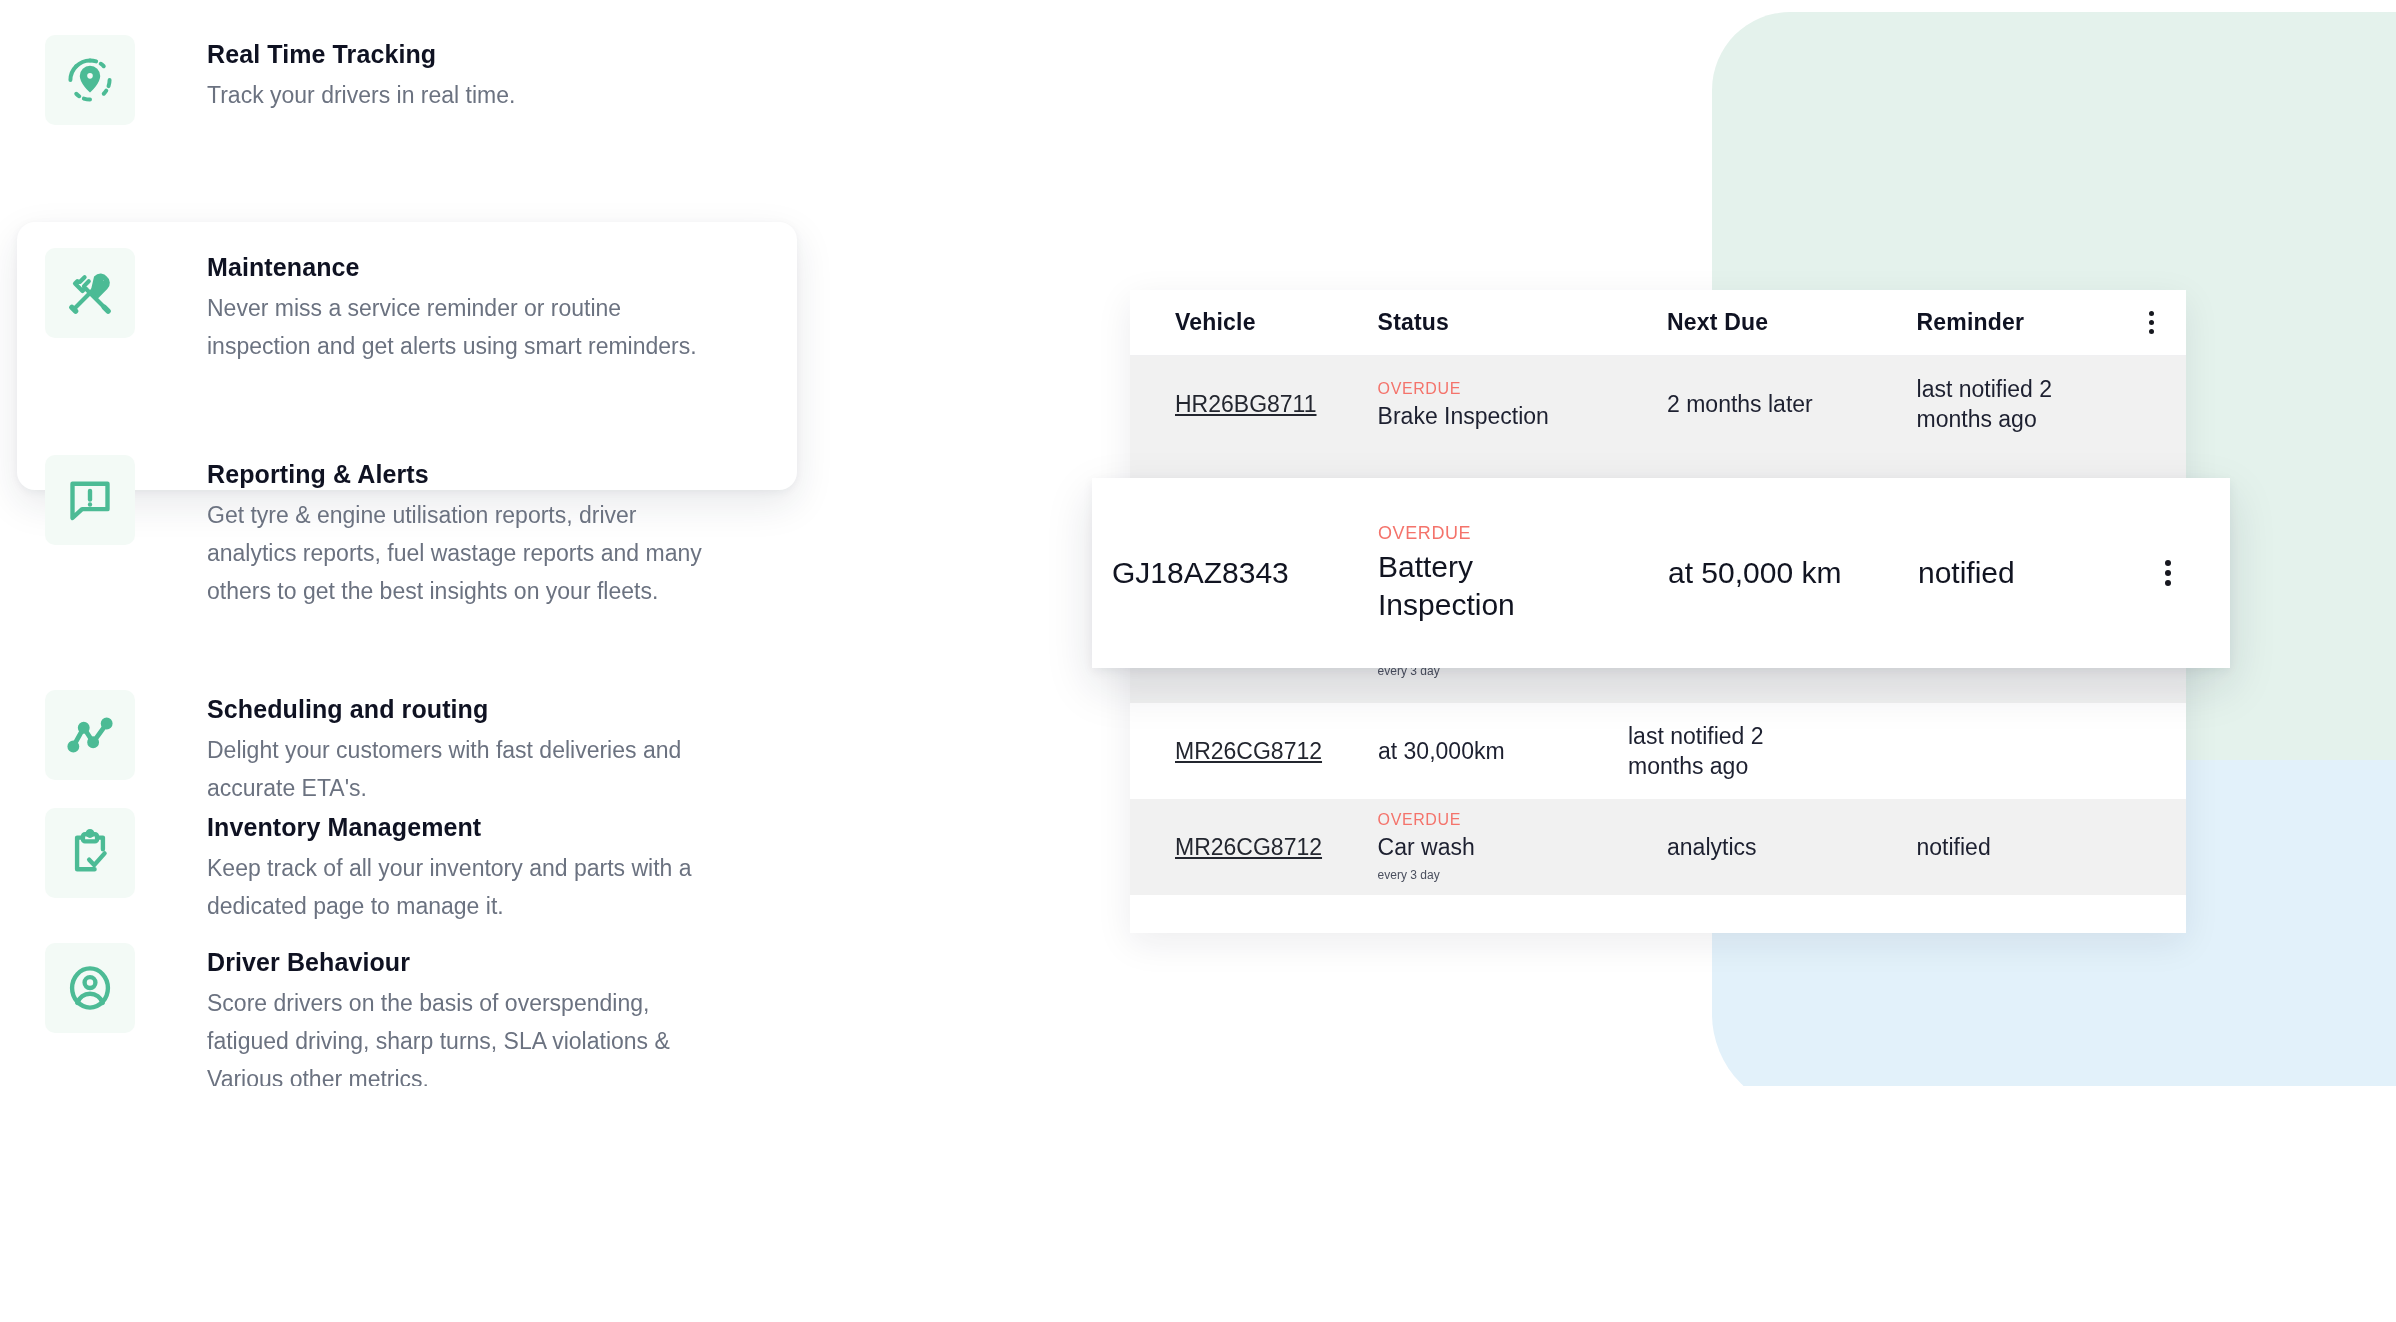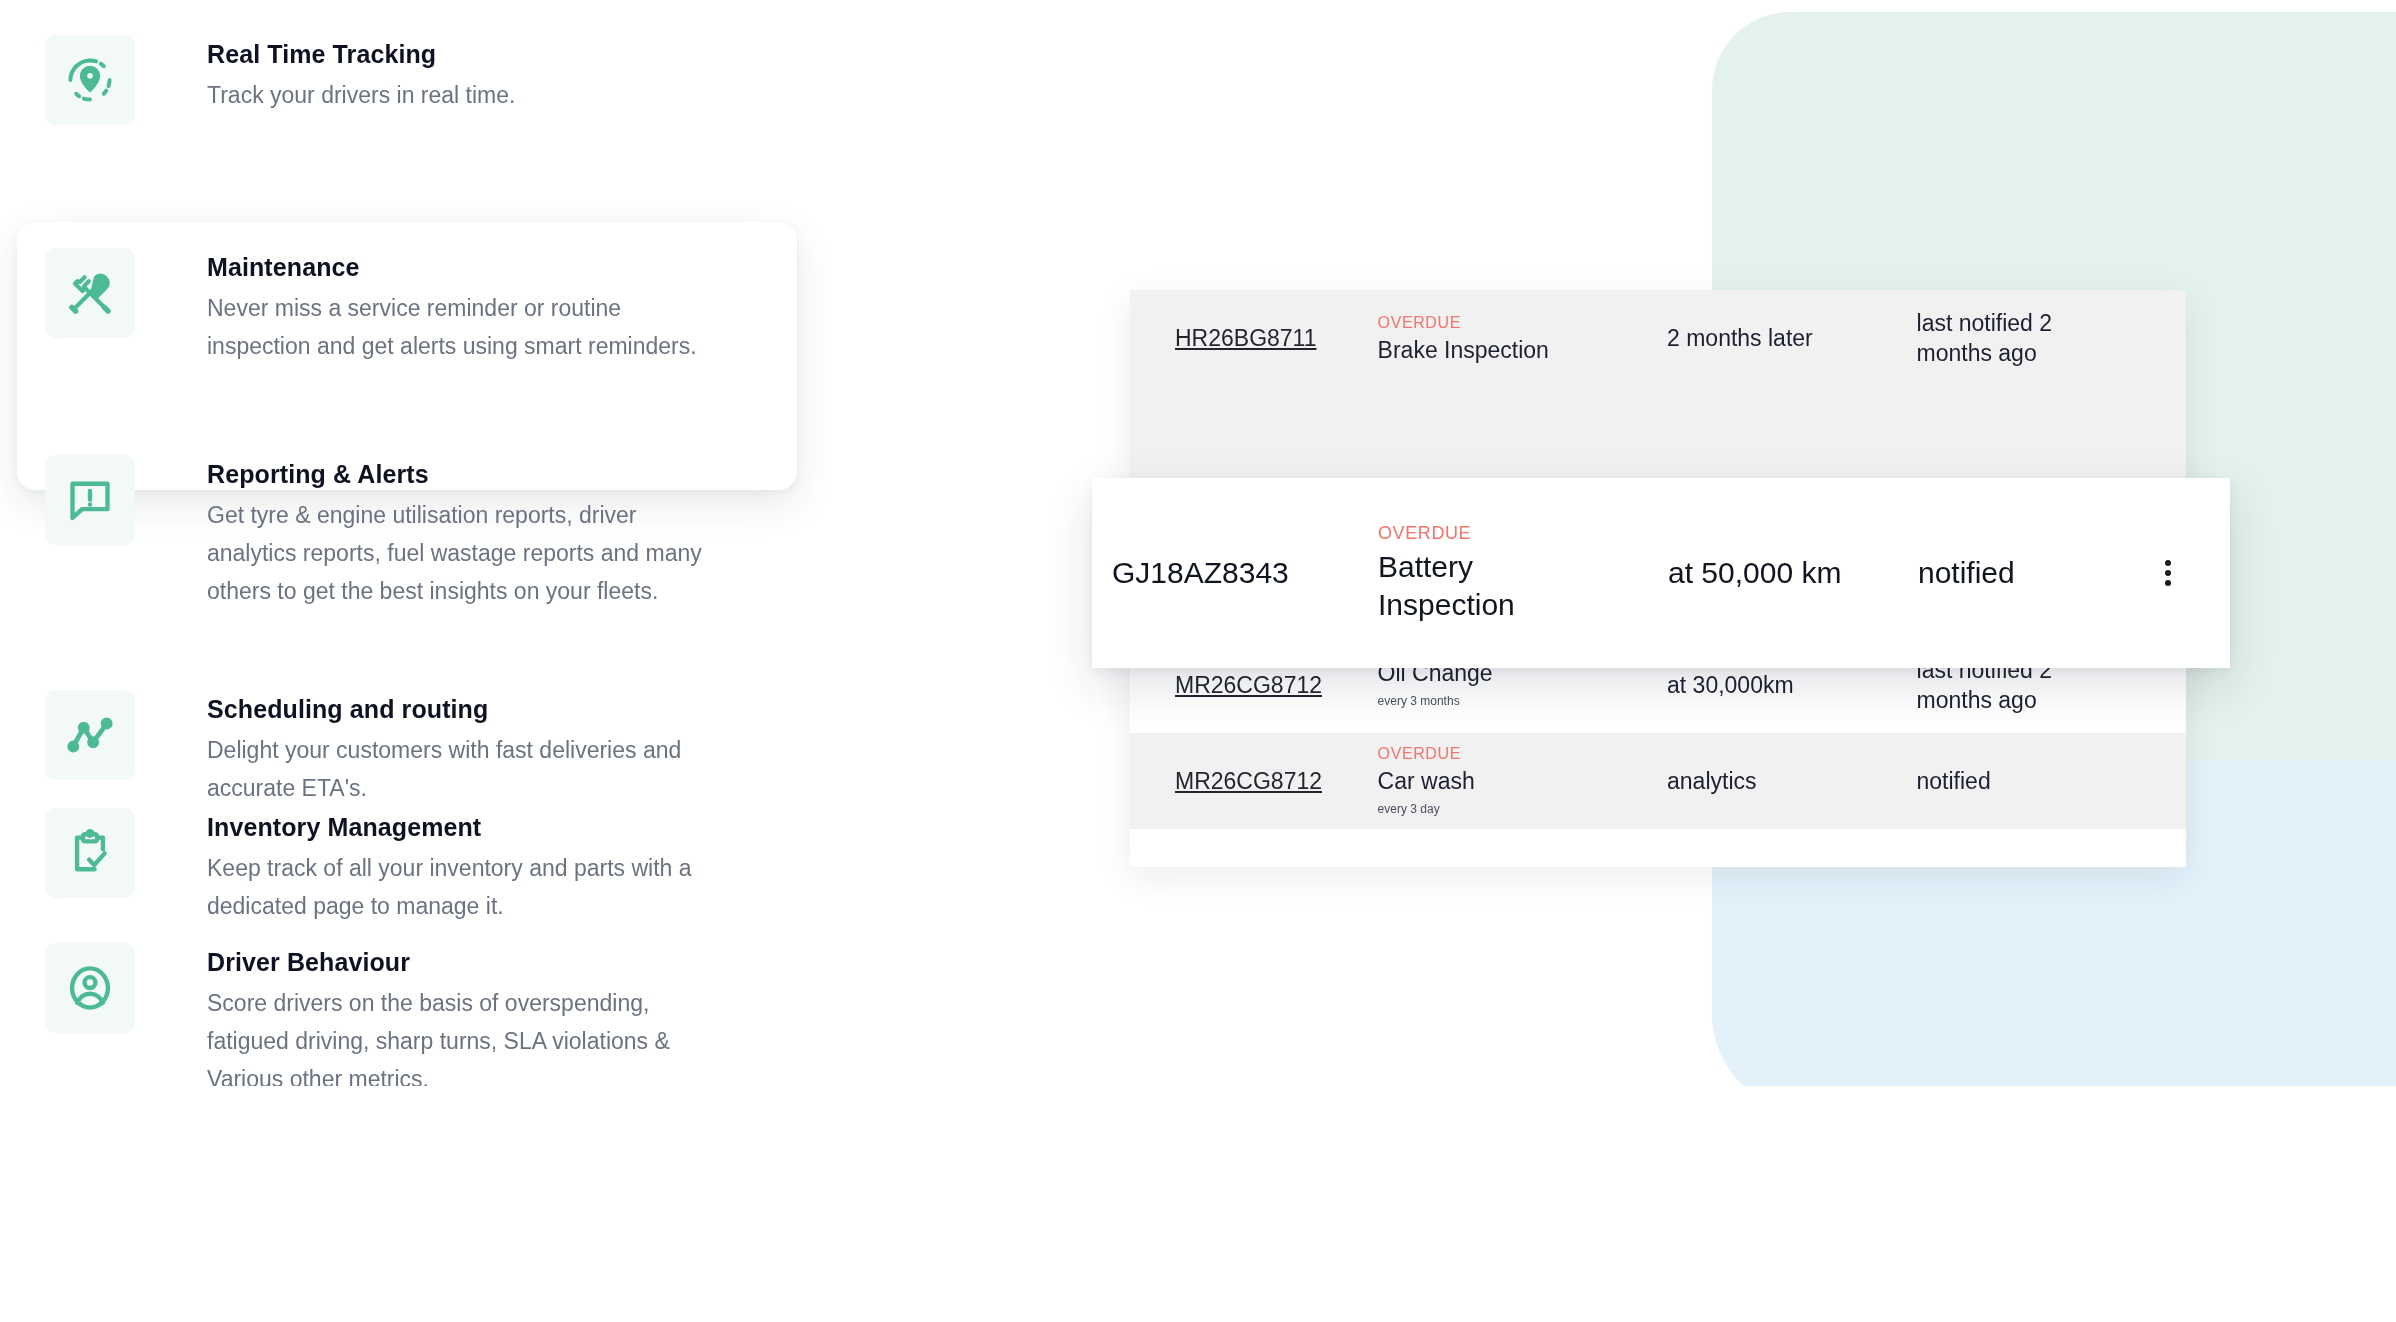--- a/index.html
+++ b/index.html
@@ -250,20 +250,33 @@
       </div>
       <div class="ftext">
         <h3>Driver Behaviour</h3>
         <p>Score drivers on the basis of overspending, fatigued driving, sharp turns, SLA violations &amp; Various other metrics.</p>
       </div>
     </div>
   </div>
 
   <div class="table-card">
 
+    <div class="thead">
+      <div class="th col-vehicle">Vehicle</div>
+      <div class="th col-status">Status</div>
+      <div class="th col-due">Next Due</div>
+      <div class="th col-reminder">Reminder</div>
+      <div class="col-kebab">
+        <span class="kebab">
+            <i></i>
+            <i></i>
+            <i></i>
+          </span>
+      </div>
+    </div>
 
     <div class="trow tall">
       <div class="td vehicle col-vehicle">HR26BG8711</div>
       <div class="td col-status">
         <span class="overdue-tag">OVERDUE</span>
         <span>Brake Inspection</span>
       </div>
       <div class="td col-due">2 months later</div>
       <div class="td col-reminder">last notified 2 months ago</div>
       <div class="col-kebab"></div>
@@ -277,24 +290,20 @@
         <span>Car wash</span>
         <span class="sub">every 3 day</span>
       </div>
       <div class="td col-due">2 days</div>
       <div class="td col-reminder">notified</div>
       <div class="col-kebab"></div>
     </div>
 
     <div class="trow alt tall">
       <div class="td vehicle col-vehicle">MR26CG8712</div>
-      <div class="td col-status">
-        <span>Oil Change</span>
-        <span class="sub">every 3 months</span>
-      </div>
       <div class="td col-due">at 30,000km</div>
       <div class="td col-reminder">last notified 2 months ago</div>
       <div class="col-kebab"></div>
     </div>
 
     <div class="trow tall">
       <div class="td vehicle col-vehicle">MR26CG8712</div>
       <div class="td col-status">
         <span class="overdue-tag">OVERDUE</span>
         <span>Car wash</span>

